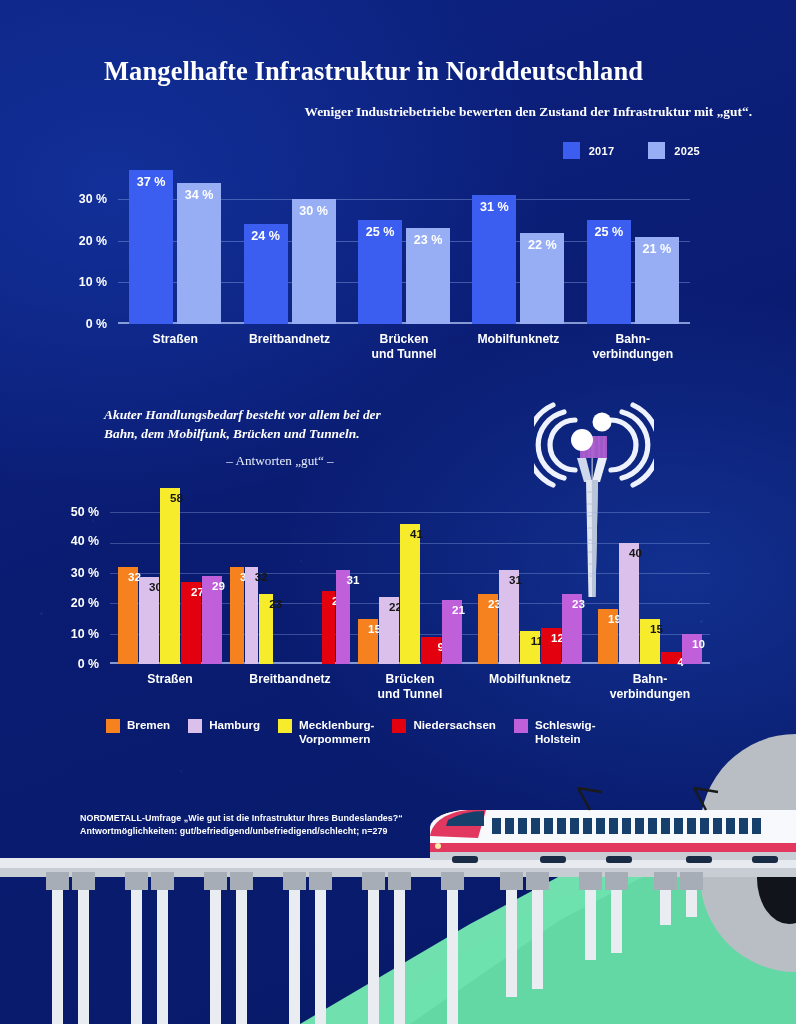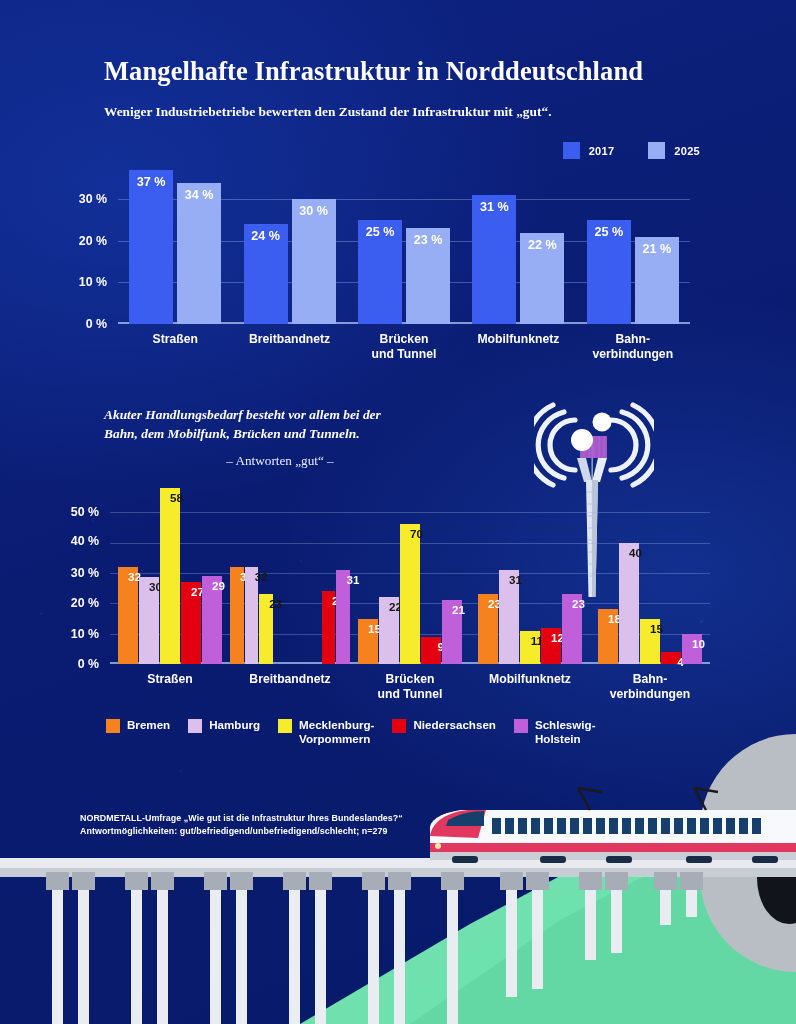--- a/index.html
+++ b/index.html
@@ -18,23 +18,23 @@
   }
   .speck{position:absolute;background:rgba(255,255,255,.055);border-radius:50%;}
 
   
   .title{
     position:absolute;left:104px;top:56px;width:640px;
     font-family:"Liberation Serif",serif;font-weight:bold;
     font-size:26.5px;color:#ffffff;letter-spacing:.1px;
   }
   .subtitle{
-    position:absolute;left:104px;top:104px;width:640px;
+    position:absolute;left:112px;top:104px;width:640px;
     font-family:"Liberation Serif",serif;font-weight:bold;
-    font-size:13.4px;color:#ffffff;
+    font-size:13.4px;color:#ffffff;text-align:right;
   }
 
   
   #chart1{position:absolute;left:0;top:130px;width:796px;height:245px;}
   .legend1{position:absolute;right:96px;top:12px;display:flex;gap:34px;align-items:center;}
   .lg-item{display:flex;align-items:center;gap:9px;}
   .lg-sw{width:17px;height:17px;display:block;}
   .lg-tx{font-size:11px;color:#fff;font-weight:bold;letter-spacing:.3px;}
 
   .plot1{position:absolute;left:118px;top:34px;width:572px;height:160px;}
@@ -279,21 +279,21 @@
           </div>
         </div>
         <div class="grp2" style="left: 40%; width: 20%;">
           <div class="bar2" style="height: 45.5px; background: rgb(245, 130, 31);">
             <span class="val" style="color: rgb(255, 255, 255);">15</span>
           </div>
           <div class="bar2" style="height: 66.7333px; background: rgb(220, 192, 236);">
             <span class="val" style="color: rgb(22, 22, 22);">22</span>
           </div>
           <div class="bar2" style="height: 139.533px; background: rgb(247, 236, 44);">
-            <span class="val" style="color: rgb(22, 22, 22);">70</span>
+            <span class="val" style="color: rgb(22, 22, 22);">41</span>
           </div>
           <div class="bar2" style="height: 27.3px; background: rgb(227, 0, 15);">
             <span class="val" style="color: rgb(255, 255, 255);">9</span>
           </div>
           <div class="bar2" style="height: 63.7px; background: rgb(191, 95, 218);">
             <span class="val" style="color: rgb(255, 255, 255);">21</span>
           </div>
           <div class="cat2">
             <div>Brücken</div>
             <div>und Tunnel</div>
@@ -314,21 +314,21 @@
           </div>
           <div class="bar2" style="height: 69.7667px; background: rgb(191, 95, 218);">
             <span class="val" style="color: rgb(255, 255, 255);">23</span>
           </div>
           <div class="cat2">
             <div>Mobilfunknetz</div>
           </div>
         </div>
         <div class="grp2" style="left: 80%; width: 20%;">
           <div class="bar2" style="height: 54.6px; background: rgb(245, 130, 31);">
-            <span class="val" style="color: rgb(255, 255, 255);">18</span>
+            <span class="val" style="color: rgb(255, 255, 255);">19</span>
           </div>
           <div class="bar2" style="height: 121.333px; background: rgb(220, 192, 236);">
             <span class="val" style="color: rgb(22, 22, 22);">40</span>
           </div>
           <div class="bar2" style="height: 45.5px; background: rgb(247, 236, 44);">
             <span class="val" style="color: rgb(22, 22, 22);">15</span>
           </div>
           <div class="bar2" style="height: 12.1333px; background: rgb(227, 0, 15);">
             <span class="val" style="color: rgb(255, 255, 255);">4</span>
           </div>

